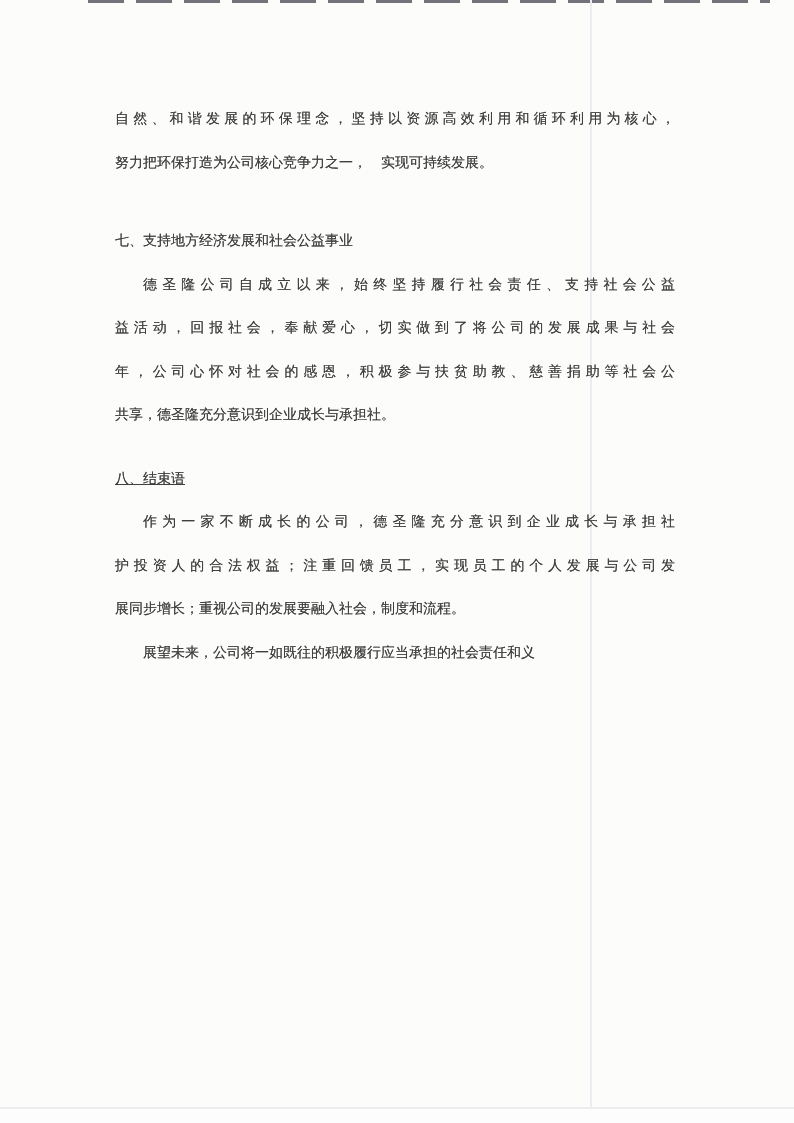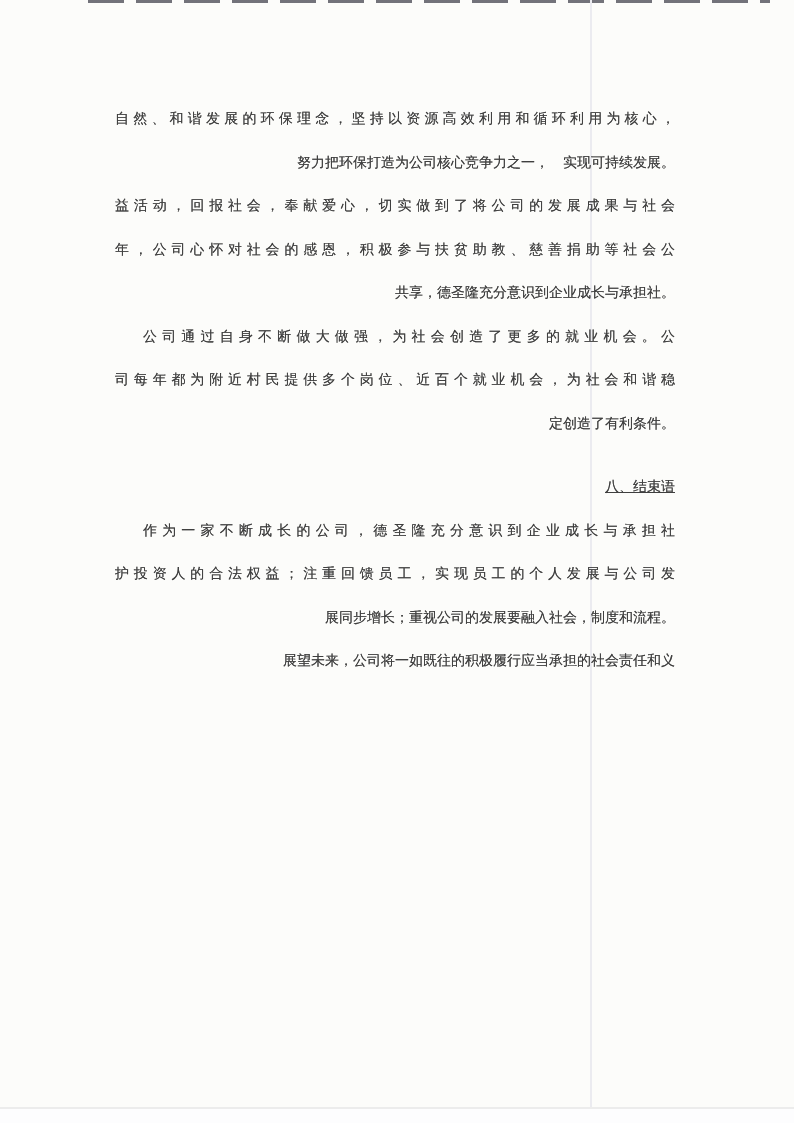--- a/index.html
+++ b/index.html
@@ -55,21 +55,20 @@
     color: var(--ink, #3f3f3f);
     text-shadow: 0 0 0.5px rgba(63,63,63,0.75);
     letter-spacing: 0;
   }
   .paragraph, .heading { margin: 0; }
   .heading[data-name="heading-section-7"] { margin-top: 35px; }
   .heading[data-name="heading-section-8"] { margin-top: 20px; text-decoration: underline; }
   .line {
     height: 43.5px;
     overflow: hidden;
-    text-align: right;
   }
   .line.just {
     text-align: justify;
     text-align-last: justify;
     text-justify: inter-character;
   }
   .line.ind { text-indent: 2em; }
 </style>
 </head>
 <body>
@@ -77,29 +76,28 @@
 <div class="page" data-name="document-page">
   <div class="top-edge" data-name="scan-top-edge-artifact"></div>
   <div class="fold-line" data-name="scan-fold-line-artifact"></div>
   <div class="bottom-edge" data-name="page-bottom-edge"></div>
   <div class="below-edge" data-name="scan-margin-below-page"></div>
   <div class="content" data-name="document-content">
       <div class="paragraph" data-name="paragraph-environment-continued">
         <div class="line just" data-name="text-line">自然、和谐发展的环保理念，坚持以资源高效利用和循环利用为核心，</div>
         <div class="line" data-name="text-line">努力把环保打造为公司核心竞争力之一，　实现可持续发展。</div>
       </div>
+      <div class="heading" data-name="heading-section-7">
+        <div class="line" data-name="heading-line">七、支持地方经济发展和社会公益事业</div>
+      </div>
       <div class="paragraph" data-name="paragraph-social-responsibility">
+        <div class="line just ind" data-name="text-line">德圣隆公司自成立以来，始终坚持履行社会责任、支持社会公益</div>
         <div class="line just" data-name="text-line">益活动，回报社会，奉献爱心，切实做到了将公司的发展成果与社会</div>
         <div class="line just" data-name="text-line">年，公司心怀对社会的感恩，积极参与扶贫助教、慈善捐助等社会公</div>
         <div class="line" data-name="text-line">共享，德圣隆充分意识到企业成长与承担社。</div>
-      </div>
-      <div class="paragraph" data-name="paragraph-employment">
-        <div class="line just ind" data-name="text-line">公司通过自身不断做大做强，为社会创造了更多的就业机会。公</div>
-        <div class="line just" data-name="text-line">司每年都为附近村民提供多个岗位、近百个就业机会，为社会和谐稳</div>
-        <div class="line" data-name="text-line">定创造了有利条件。</div>
       </div>
       <div class="heading" data-name="heading-section-8">
         <div class="line" data-name="heading-line">八、结束语</div>
       </div>
       <div class="paragraph" data-name="paragraph-conclusion">
         <div class="line just ind" data-name="text-line">作为一家不断成长的公司，德圣隆充分意识到企业成长与承担社</div>
         <div class="line just" data-name="text-line">护投资人的合法权益；注重回馈员工，实现员工的个人发展与公司发</div>
         <div class="line" data-name="text-line">展同步增长；重视公司的发展要融入社会，制度和流程。</div>
       </div>
       <div class="paragraph" data-name="paragraph-outlook">

